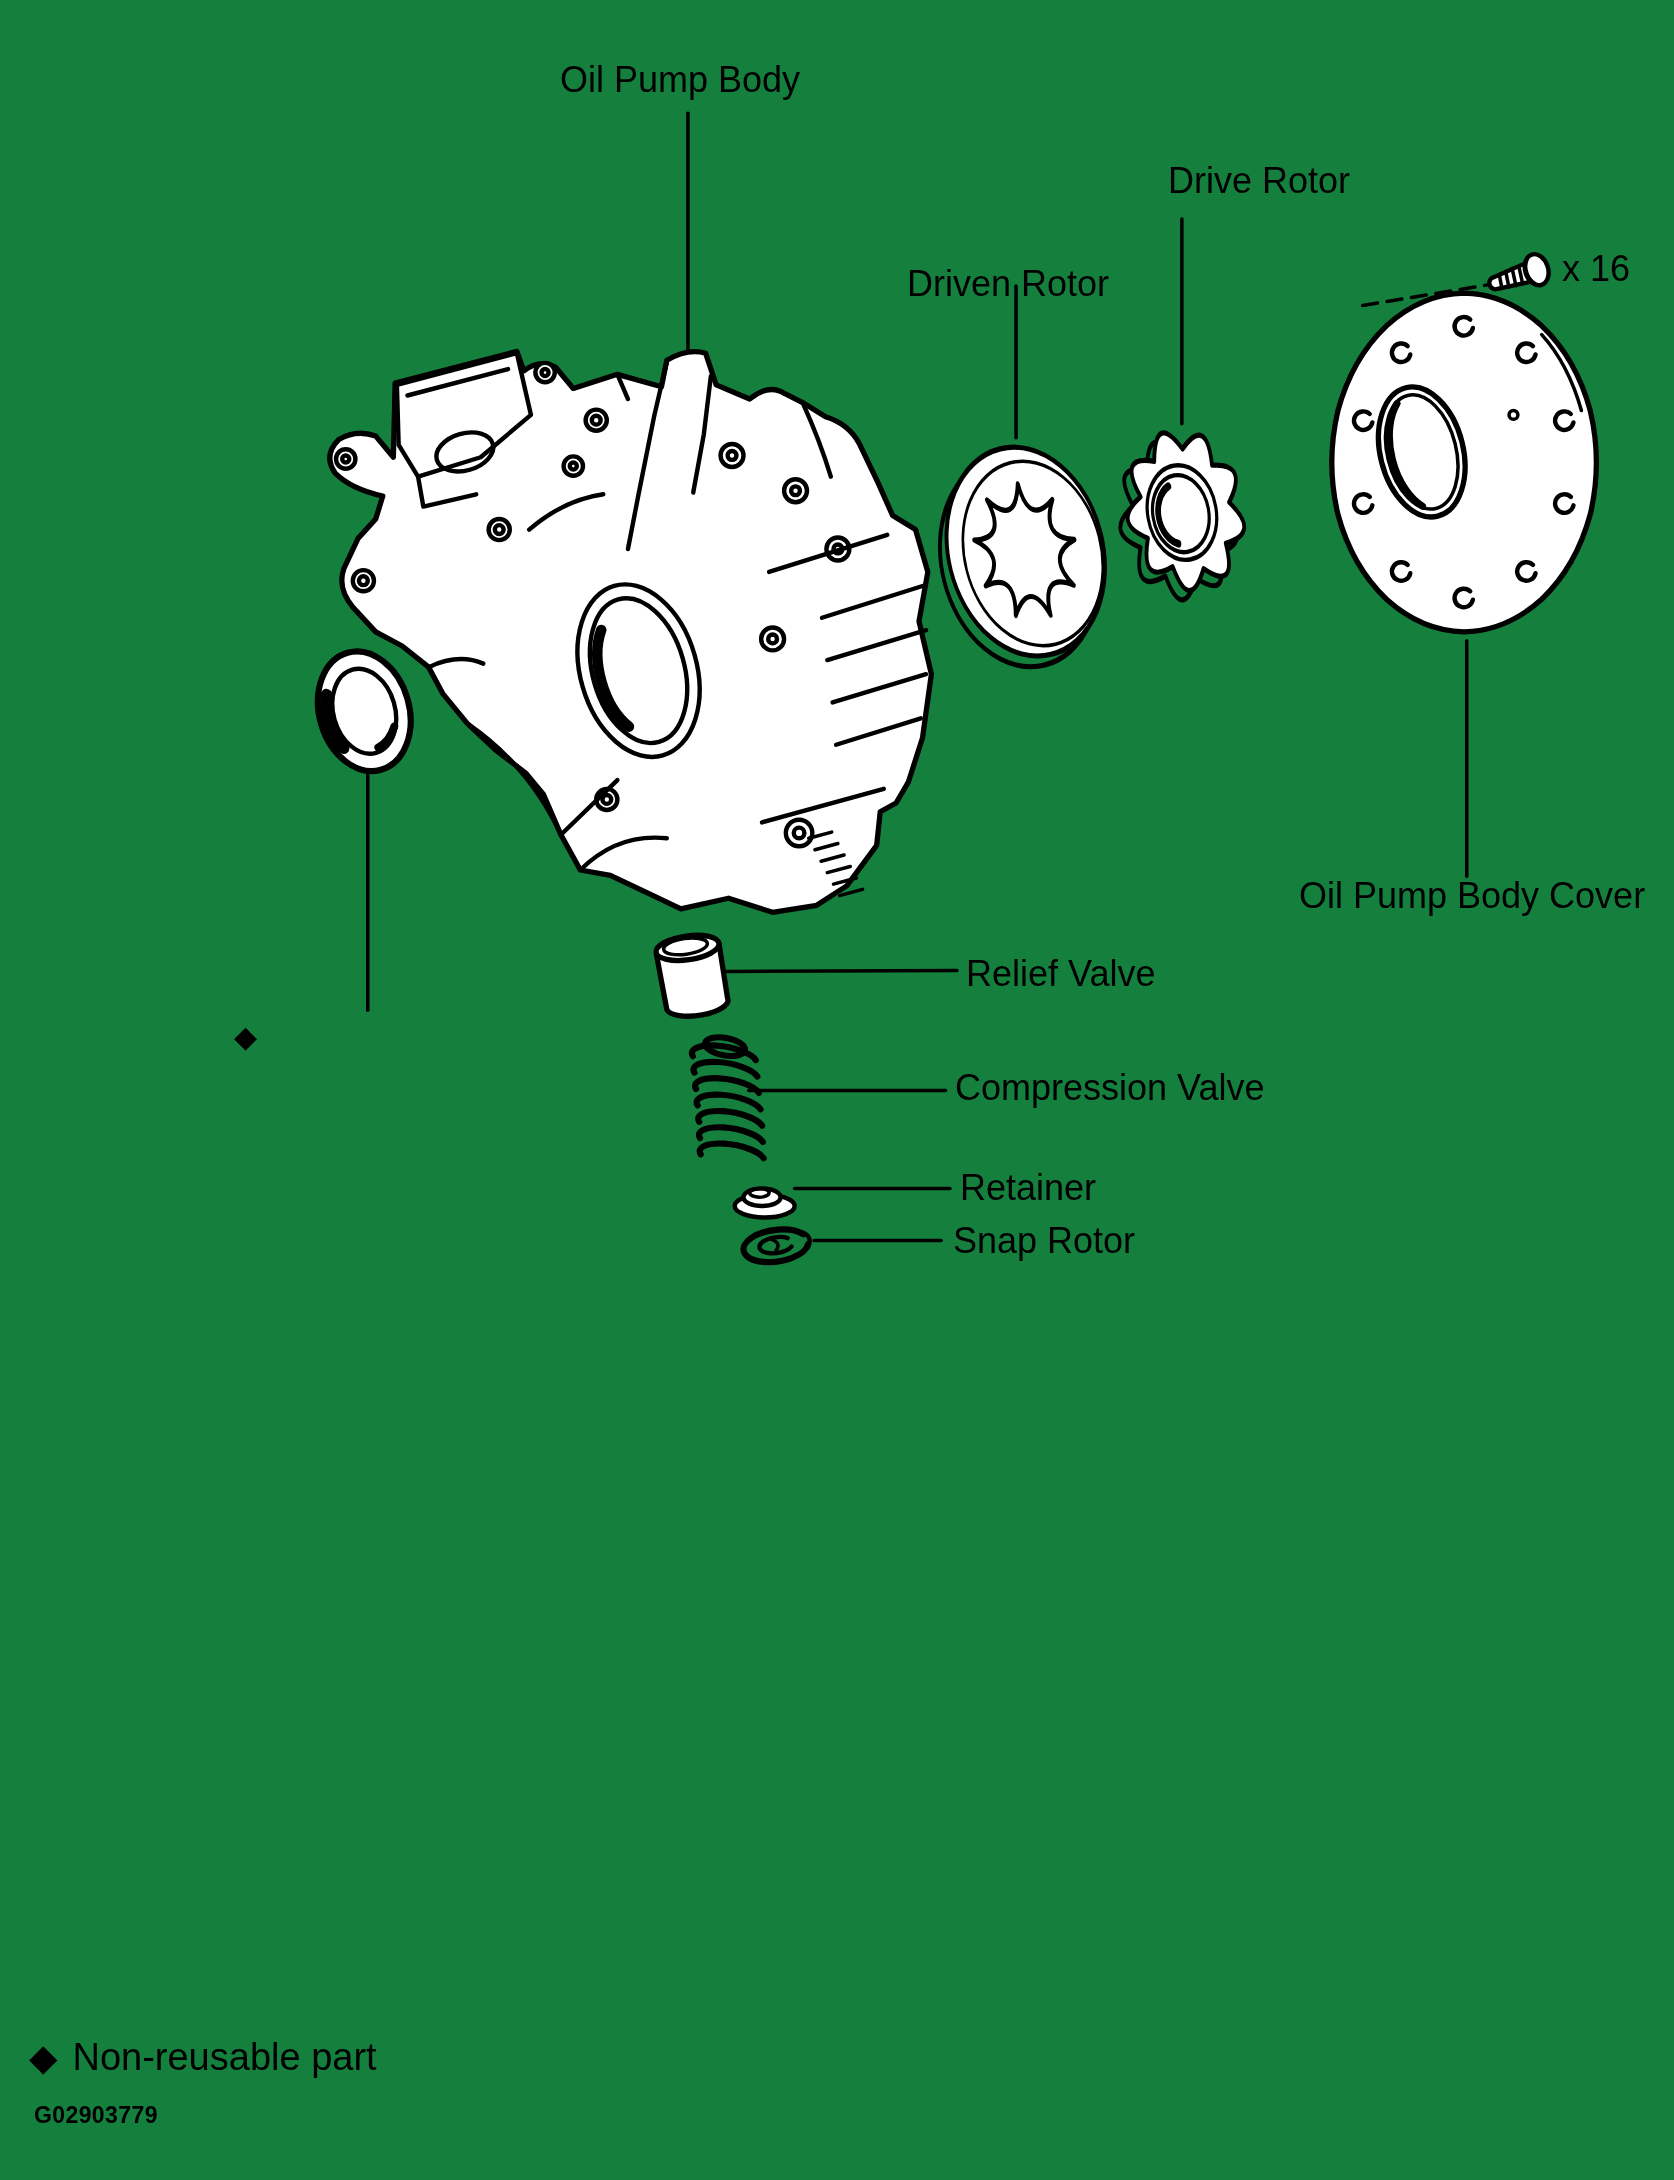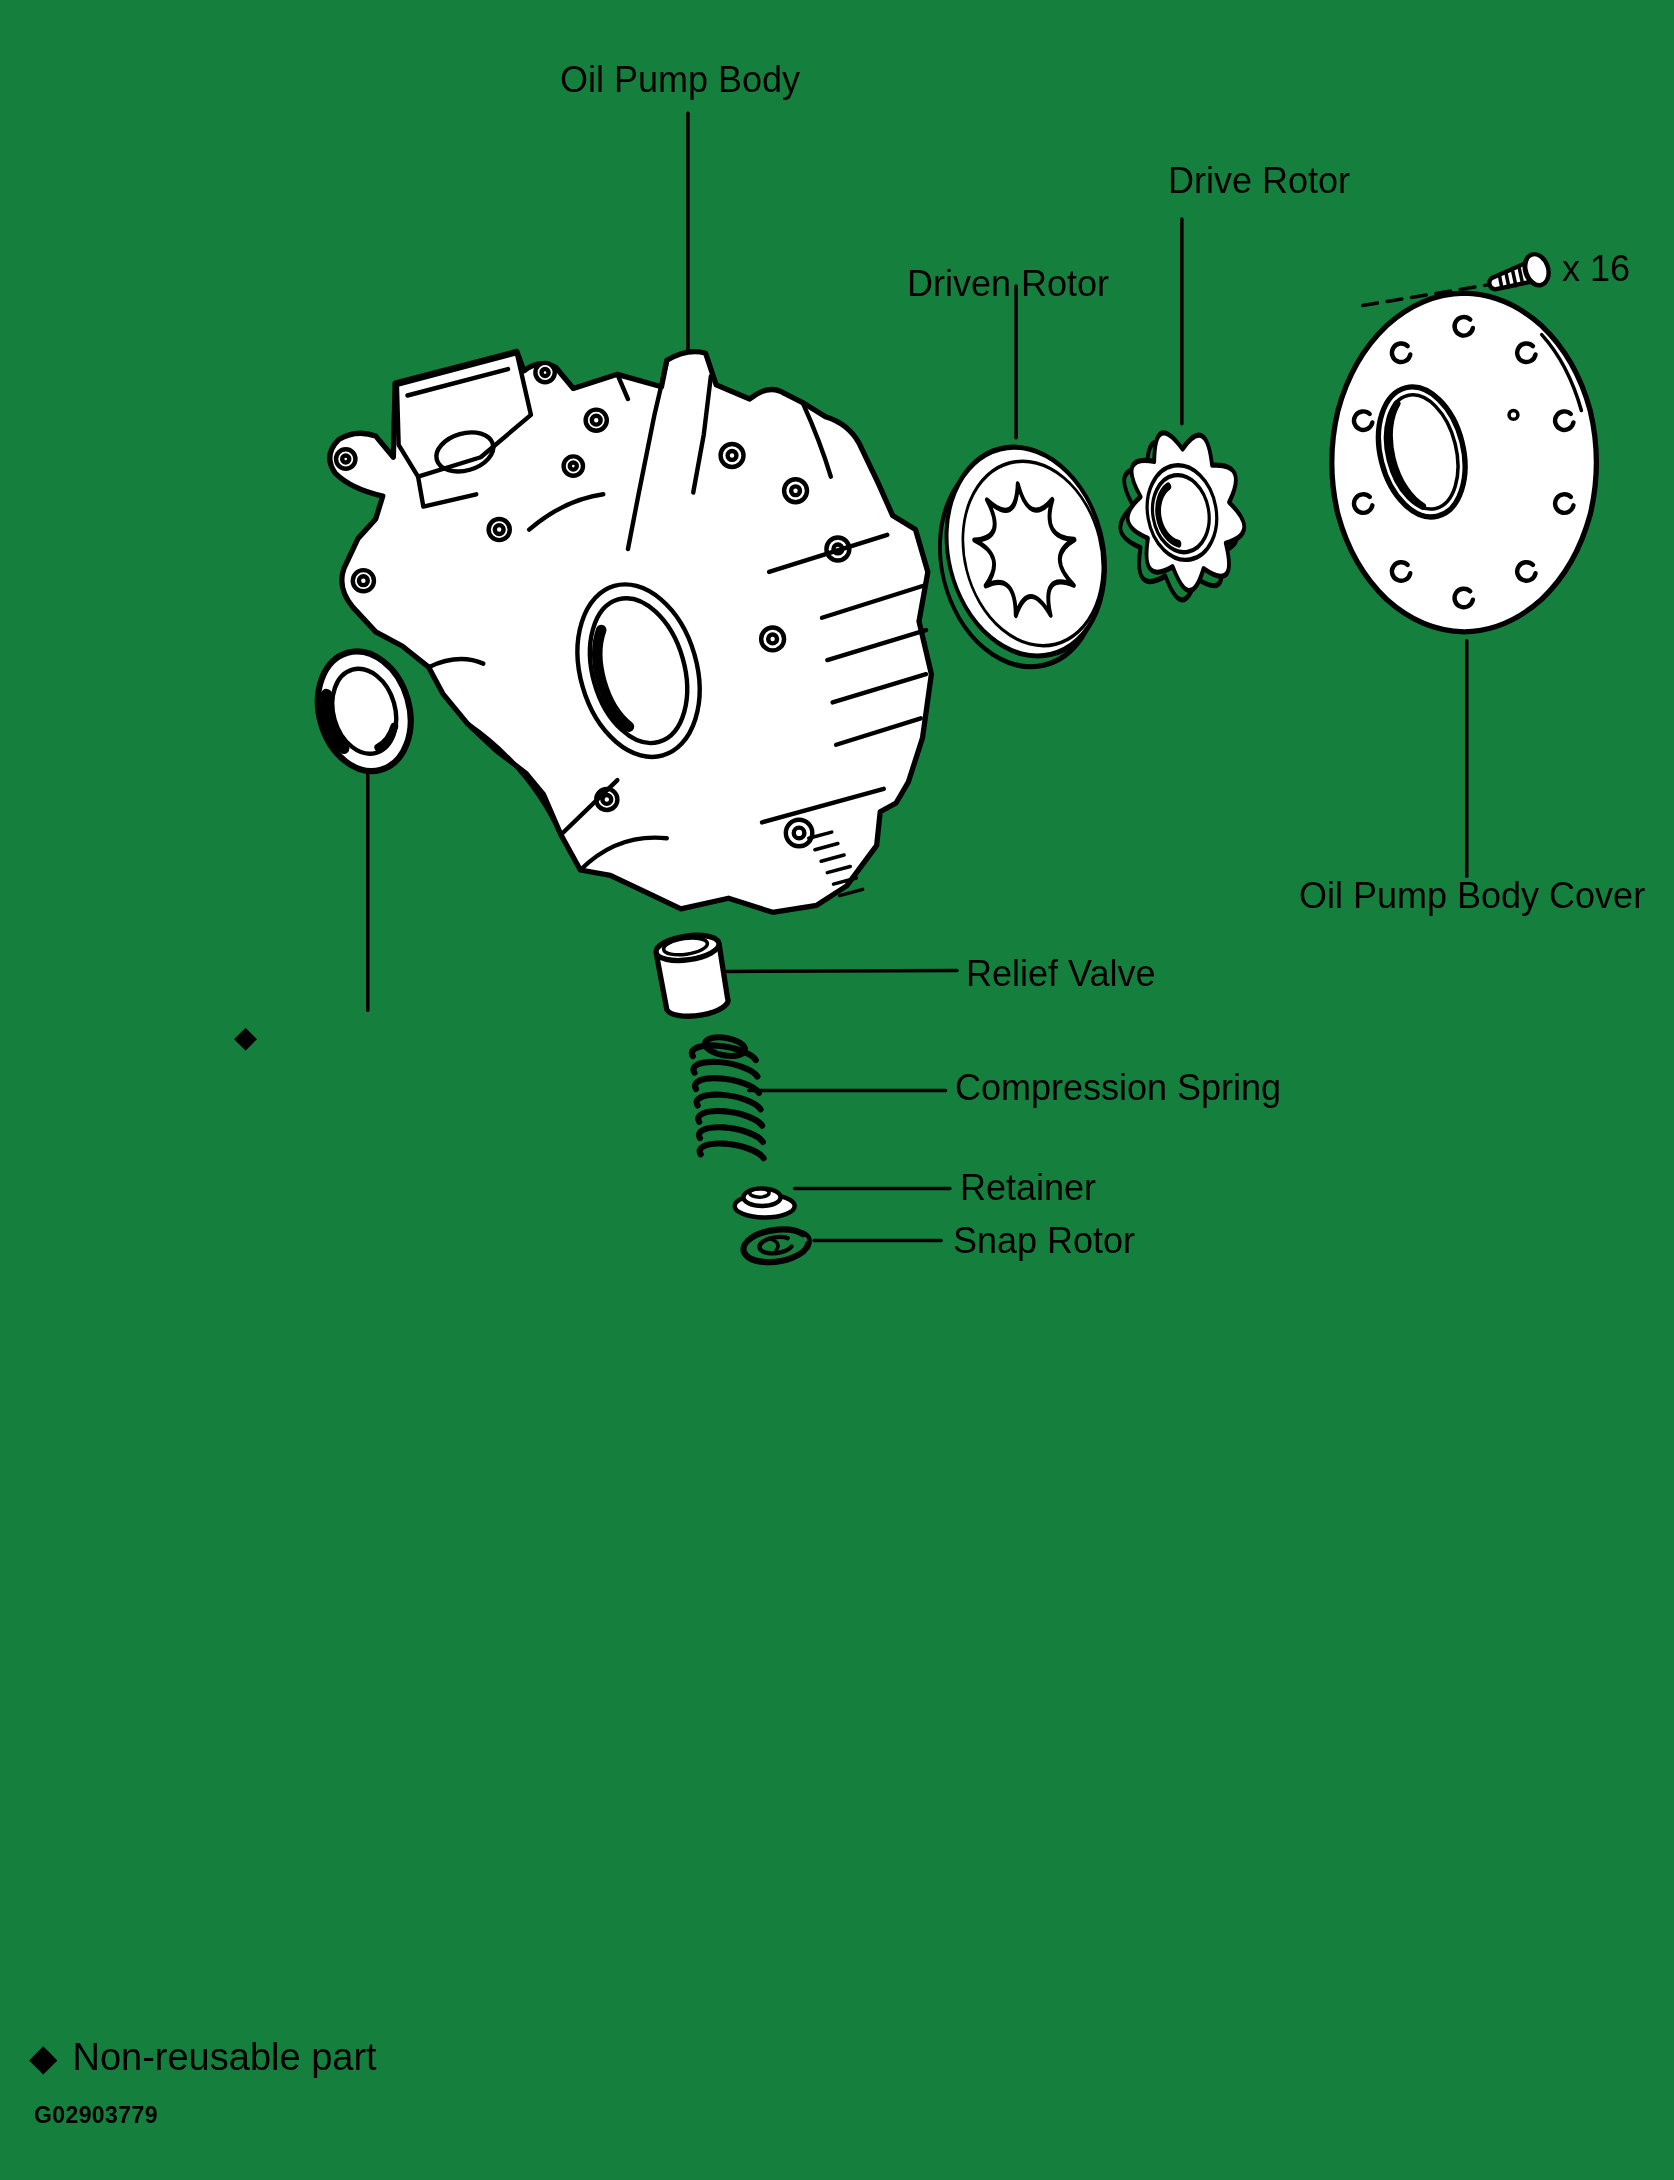--- a/index.html
+++ b/index.html
@@ -212,21 +212,21 @@
   <div class="lbl" style="left:1140px;top:162px;margin-left:28px;">Drive Rotor</div>
 
   <div class="lbl" style="left:907px;top:251px;margin-top:14px;">Driven Rotor</div>
 
   <div class="lbl" style="left:1562px;top:250px;">x 16</div>
 
   <div class="lbl" style="left:1299px;top:877px;">Oil Pump Body Cover</div>
 
   <div class="lbl" style="left:966px;top:955px;text-align:center;">Relief Valve</div>
 
-  <div class="lbl" style="left:955px;top:1069px;">Compression Spring</div>
+  <div class="lbl" style="left:955px;top:1069px;">Compression Valve</div>
 
   <div class="lbl" style="left:960px;top:1169px;">Retainer</div>
 
   <div class="lbl" style="left:953px;top:1222px;">Snap Rotor</div>
 
   <div class="lbl lbl-2line" style="left:234px;top:1018px;">
     <span class="diamond">◆</span>
   </div>
 
   <div class="legend">

